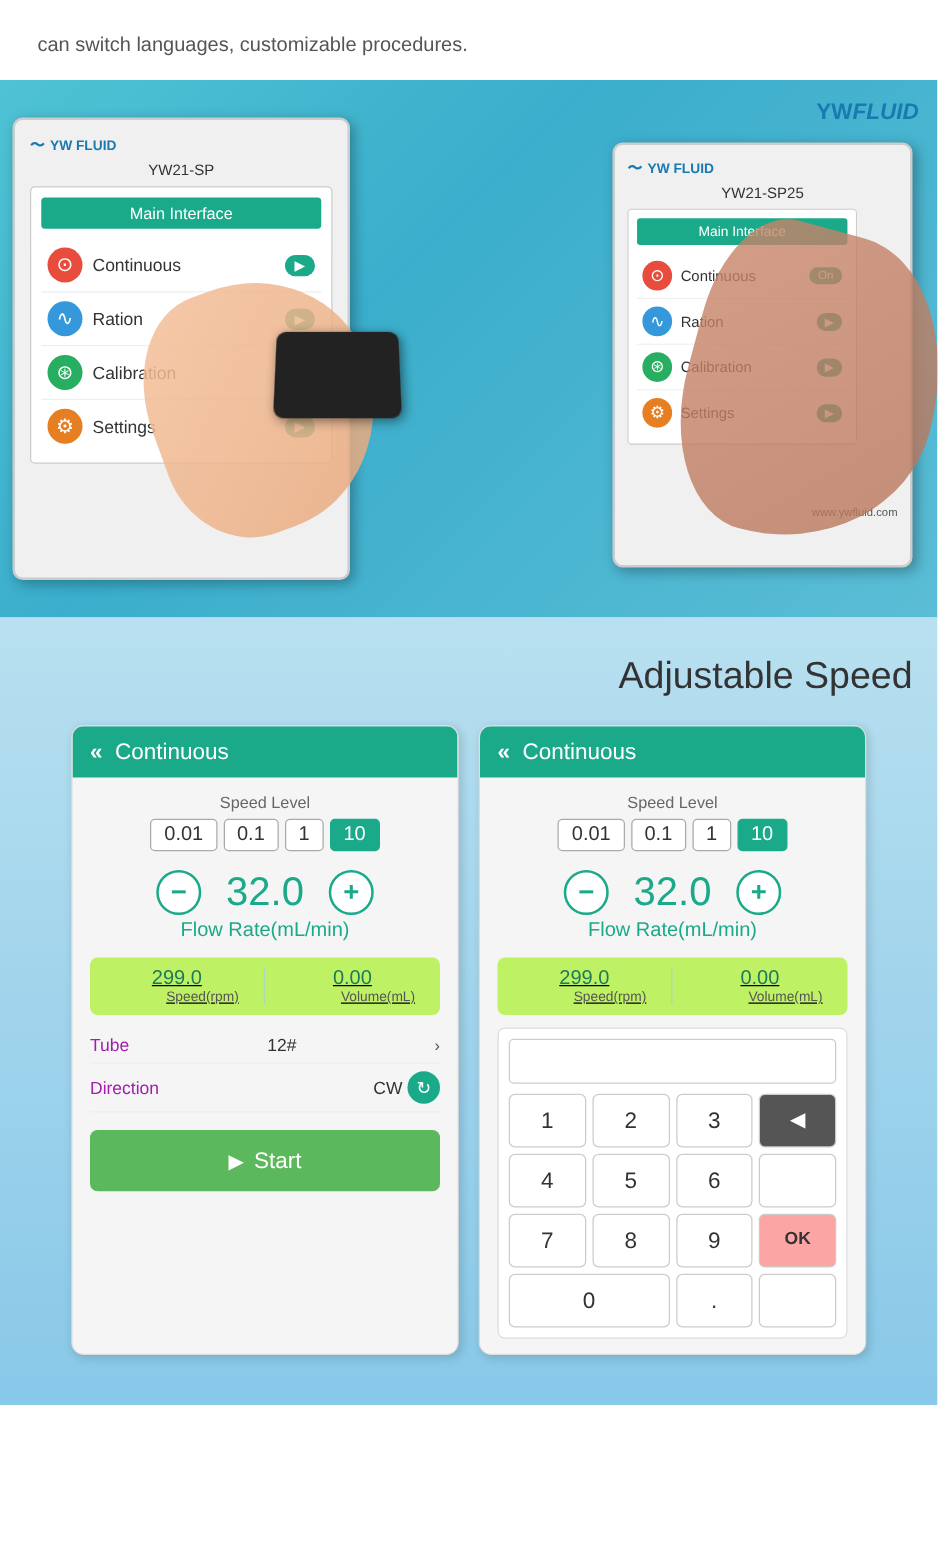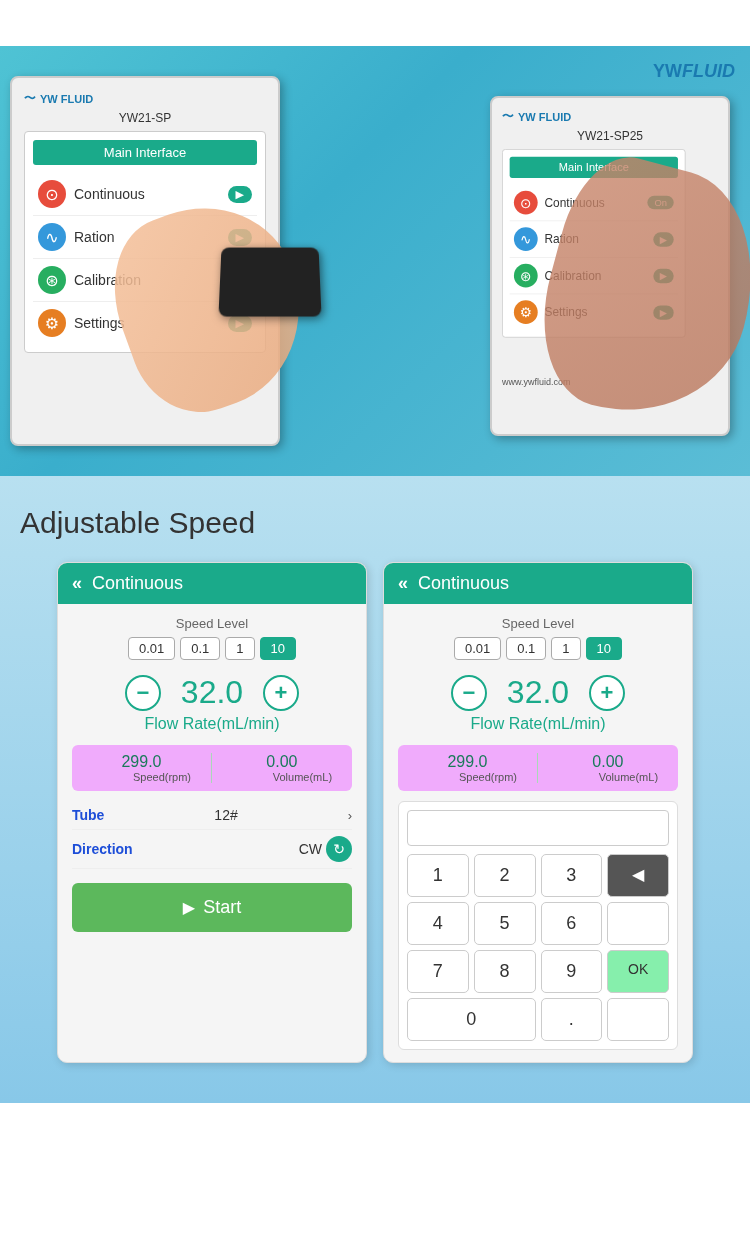--- a/index.html
+++ b/index.html
@@ -185,21 +185,21 @@
     }
 
     
     .section-speed {
       background: #a8d8ea;
       background: linear-gradient(180deg, #b8e0f0 0%, #88c8e8 100%);
       padding: 30px 20px 40px 20px;
       min-height: 580px;
     }
     .section-speed h2 {
-      text-align: left;
+      text-align: right;
       font-size: 30px;
       font-weight: 400;
       color: #333;
       margin-bottom: 22px;
     }
     .panels-row {
       display: flex;
       gap: 16px;
       justify-content: center;
     }
@@ -238,21 +238,21 @@
       display: flex;
       gap: 5px;
       justify-content: center;
       margin-bottom: 14px;
     }
     .speed-btn {
       border: 1px solid #aaa;
       background: #fff;
       border-radius: 4px;
       padding: 3px 10px;
-      font-size: 13px;
+      font-size: 16px;
       color: #333;
     }
     .speed-btn.active {
       background: #1aaa8a;
       color: #fff;
       border-color: #1aaa8a;
     }
     .flow-control {
       display: flex;
       align-items: center;
@@ -281,27 +281,28 @@
       min-width: 70px;
       text-align: center;
     }
     .flow-rate-label {
       text-align: center;
       font-size: 16px;
       color: #1aaa8a;
       margin-bottom: 12px;
     }
     .speed-volume-row {
-      background: #f0abfc;
+      background: #bef264;
       border-radius: 6px;
       display: flex;
       align-items: center;
       justify-content: space-around;
       padding: 8px 10px;
       margin-bottom: 10px;
+      text-decoration: underline;
     }
     .sv-item {
       text-align: center;
     }
     .sv-value {
       font-size: 16px;
       color: #1a7a5a;
       font-weight: 500;
     }
     .sv-label {
@@ -317,22 +318,22 @@
     .param-row {
       display: flex;
       align-items: center;
       justify-content: space-between;
       padding: 6px 0;
       border-bottom: 1px solid #eee;
       font-size: 14px;
       color: #333;
     }
     .param-label {
-      font-weight: 700;
-      color: #1d4ed8;
+      font-weight: 400;
+      color: #a21caf;
     }
     .param-value {
       color: #333;
       font-size: 14px;
     }
     .param-arrow {
       color: #555;
       font-size: 13px;
     }
     .direction-controls {
@@ -404,24 +405,24 @@
       font-size: 18px;
       color: #333;
       cursor: pointer;
     }
     .numpad-key.backspace {
       background: #555;
       color: #fff;
       font-size: 16px;
     }
     .numpad-key.ok-key {
-      background: #86efac;
+      background: #fca5a5;
       color: #333;
       font-size: 14px;
-      font-weight: normal;
+      font-weight: bold;
     }
     .numpad-key.zero-key {
       grid-column: span 2;
     }
 
     
     .watermark {
       position: absolute;
       bottom: 15px;
       left: 50%;
@@ -433,20 +434,21 @@
     }
     .wave-icon {
       color: #1a7ab0;
       font-size: 12px;
     }
   </style>
 </head>
 <body>
 
 <div class="section-header">
+  <p>can switch languages, customizable procedures.</p>
 </div>
 
 <div class="photo-section">
 
   <div class="device-left">
     <div class="device-logo">
       <span class="wave-icon">〜</span>
       <span>YW FLUID</span>
     </div>
     <div class="device-model">YW21-SP</div>
@@ -501,21 +503,21 @@
         <div class="menu-icon icon-green">⊛</div>
         <span class="menu-label">Calibration</span>
         <span class="menu-btn">▶</span>
       </div>
       <div class="menu-item">
         <div class="menu-icon icon-orange">⚙</div>
         <span class="menu-label">Settings</span>
         <span class="menu-btn">▶</span>
       </div>
     </div>
-    <div style="font-size:9px; color:#555; text-align:left; margin-top:6px;">www.ywfluid.com</div>
+    <div style="font-size:9px; color:#555; text-align:right; margin-top:16px;">www.ywfluid.com</div>
   </div>
 
   <div class="hand-right"></div>
 
   <div class="yw-logo-photo">
     <span>YW<span style="font-style:italic;">FLUID</span></span>
   </div>
 
 </div>
 

